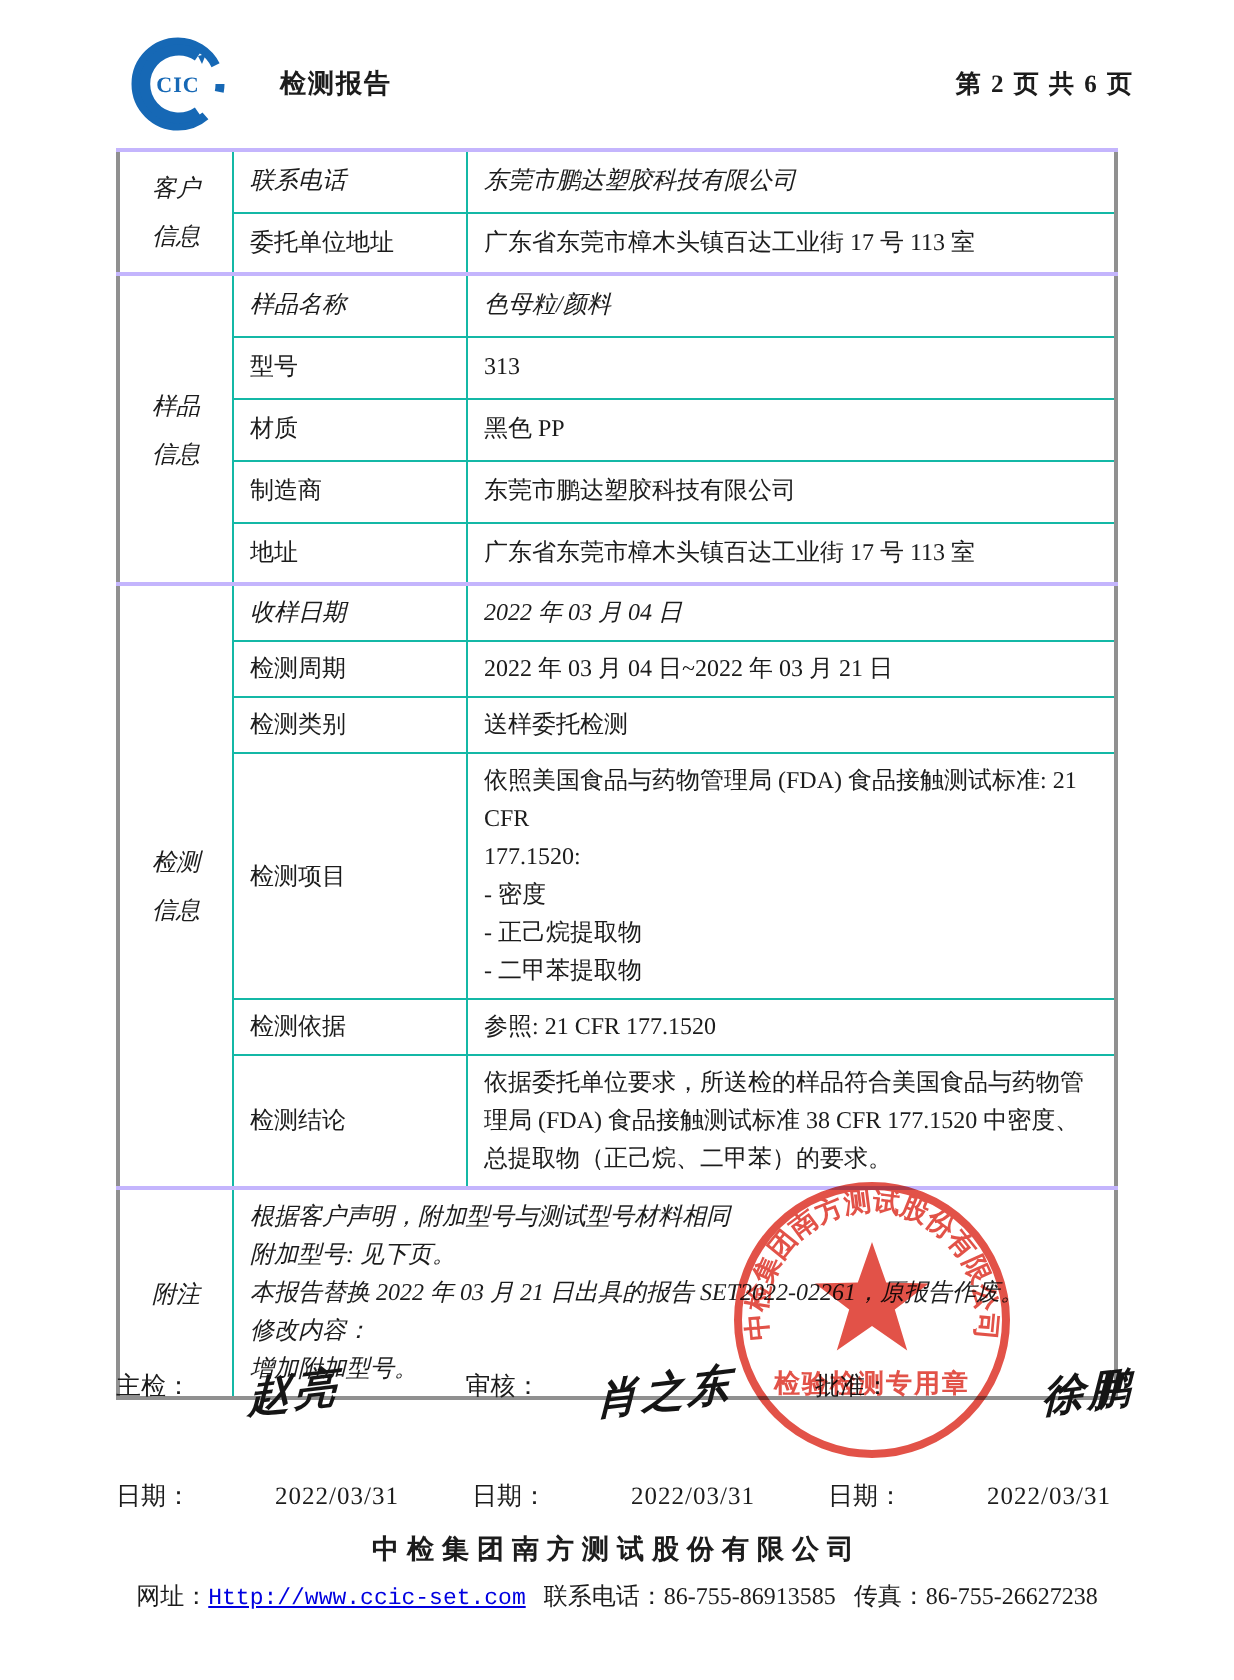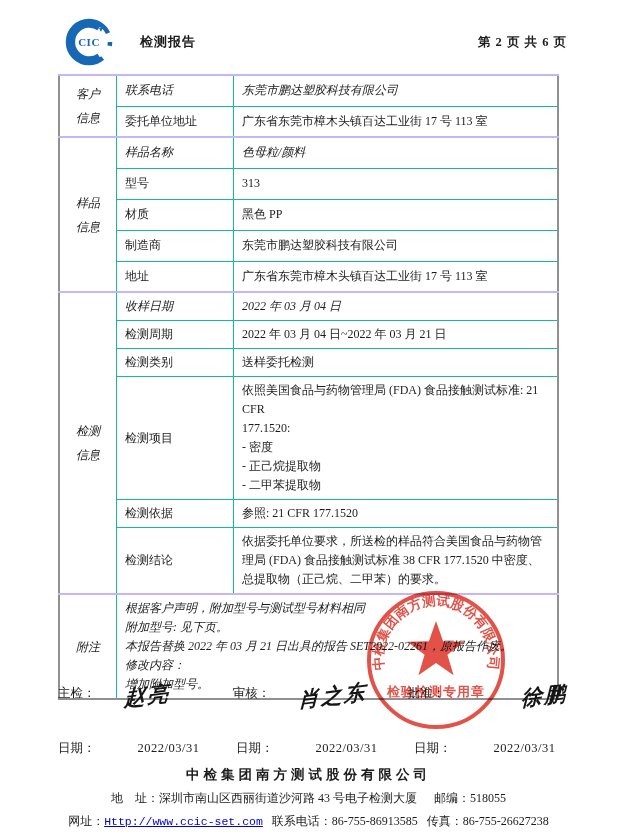--- a/index.html
+++ b/index.html
@@ -180,23 +180,19 @@
     <path id="stampArc" d="M 23.5 81.5 A 53 53 0 1 1 128.5 81.5" fill="none"></path>
     <text font-size="13.5" fill="#dd3327" font-weight="bold" font-family="Liberation Serif, serif">
       <textPath href="#stampArc" startOffset="50%" text-anchor="middle">中检集团南方测试股份有限公司</textPath>
     </text>
     <text x="76" y="112" text-anchor="middle" font-size="13" font-weight="bold" fill="#dd3327" font-family="Liberation Serif, serif" letter-spacing="1">检验检测专用章</text>
   </svg>
 
   <div class="footer">
     <div class="f-company">中检集团南方测试股份有限公司</div>
     <div class="f-line">
-      <span>地　址：</span><span>深圳市南山区西丽街道沙河路 43 号电子检测大厦</span>
-      <span style="margin-left:14px;">邮编：</span><span>518055</span>
-    </div>
-    <div class="f-line">
       <span>网址：</span><a href="#" class="f-link">Http://www.ccic-set.com</a>
       <span style="margin-left:6px;">联系电话：</span><span>86-755-86913585</span>
       <span style="margin-left:6px;">传真：</span><span>86-755-26627238</span>
     </div>
   </div>
 
 </div>
 
 </body></html>

